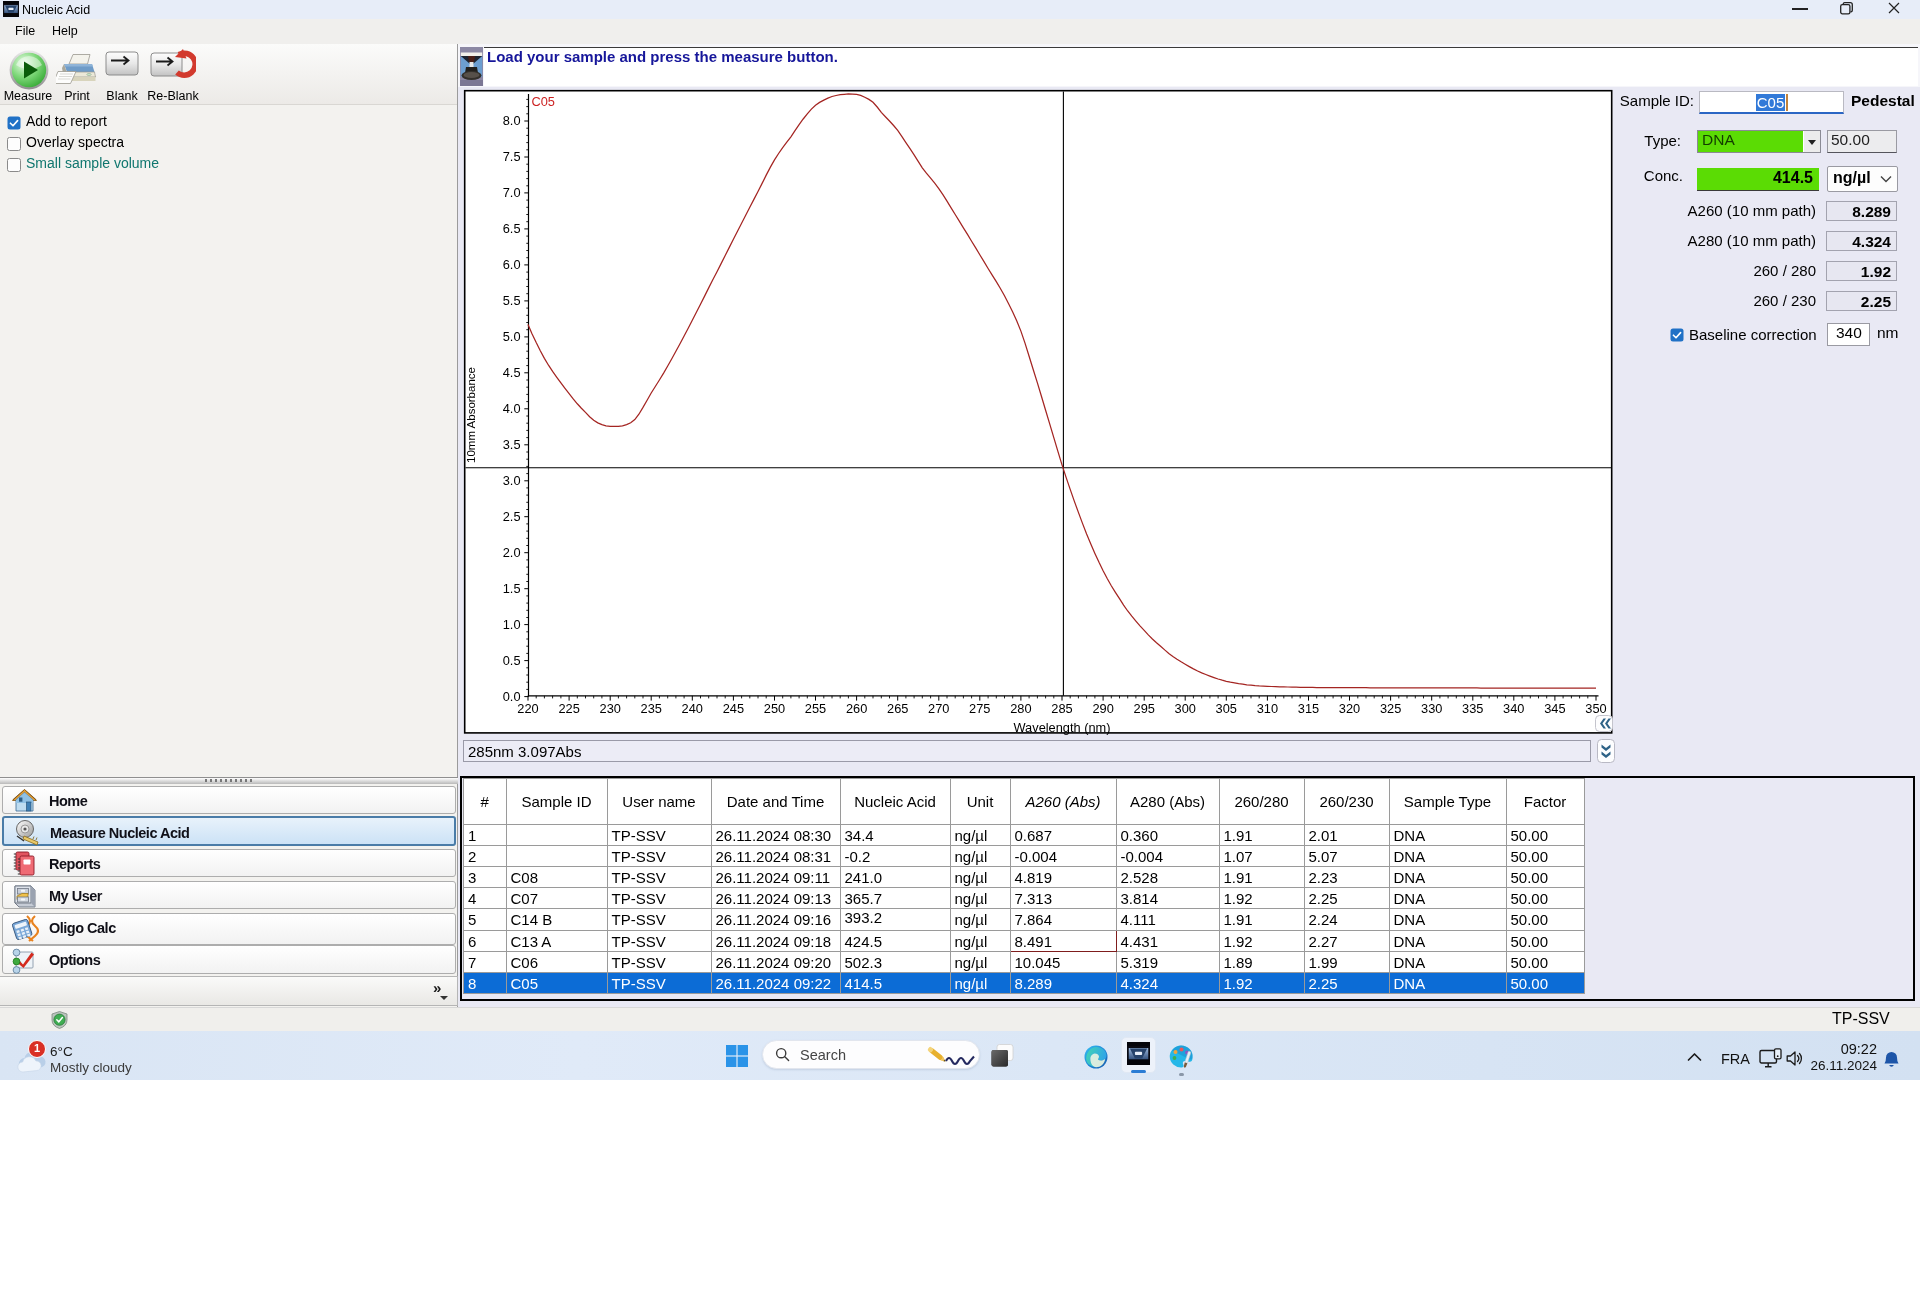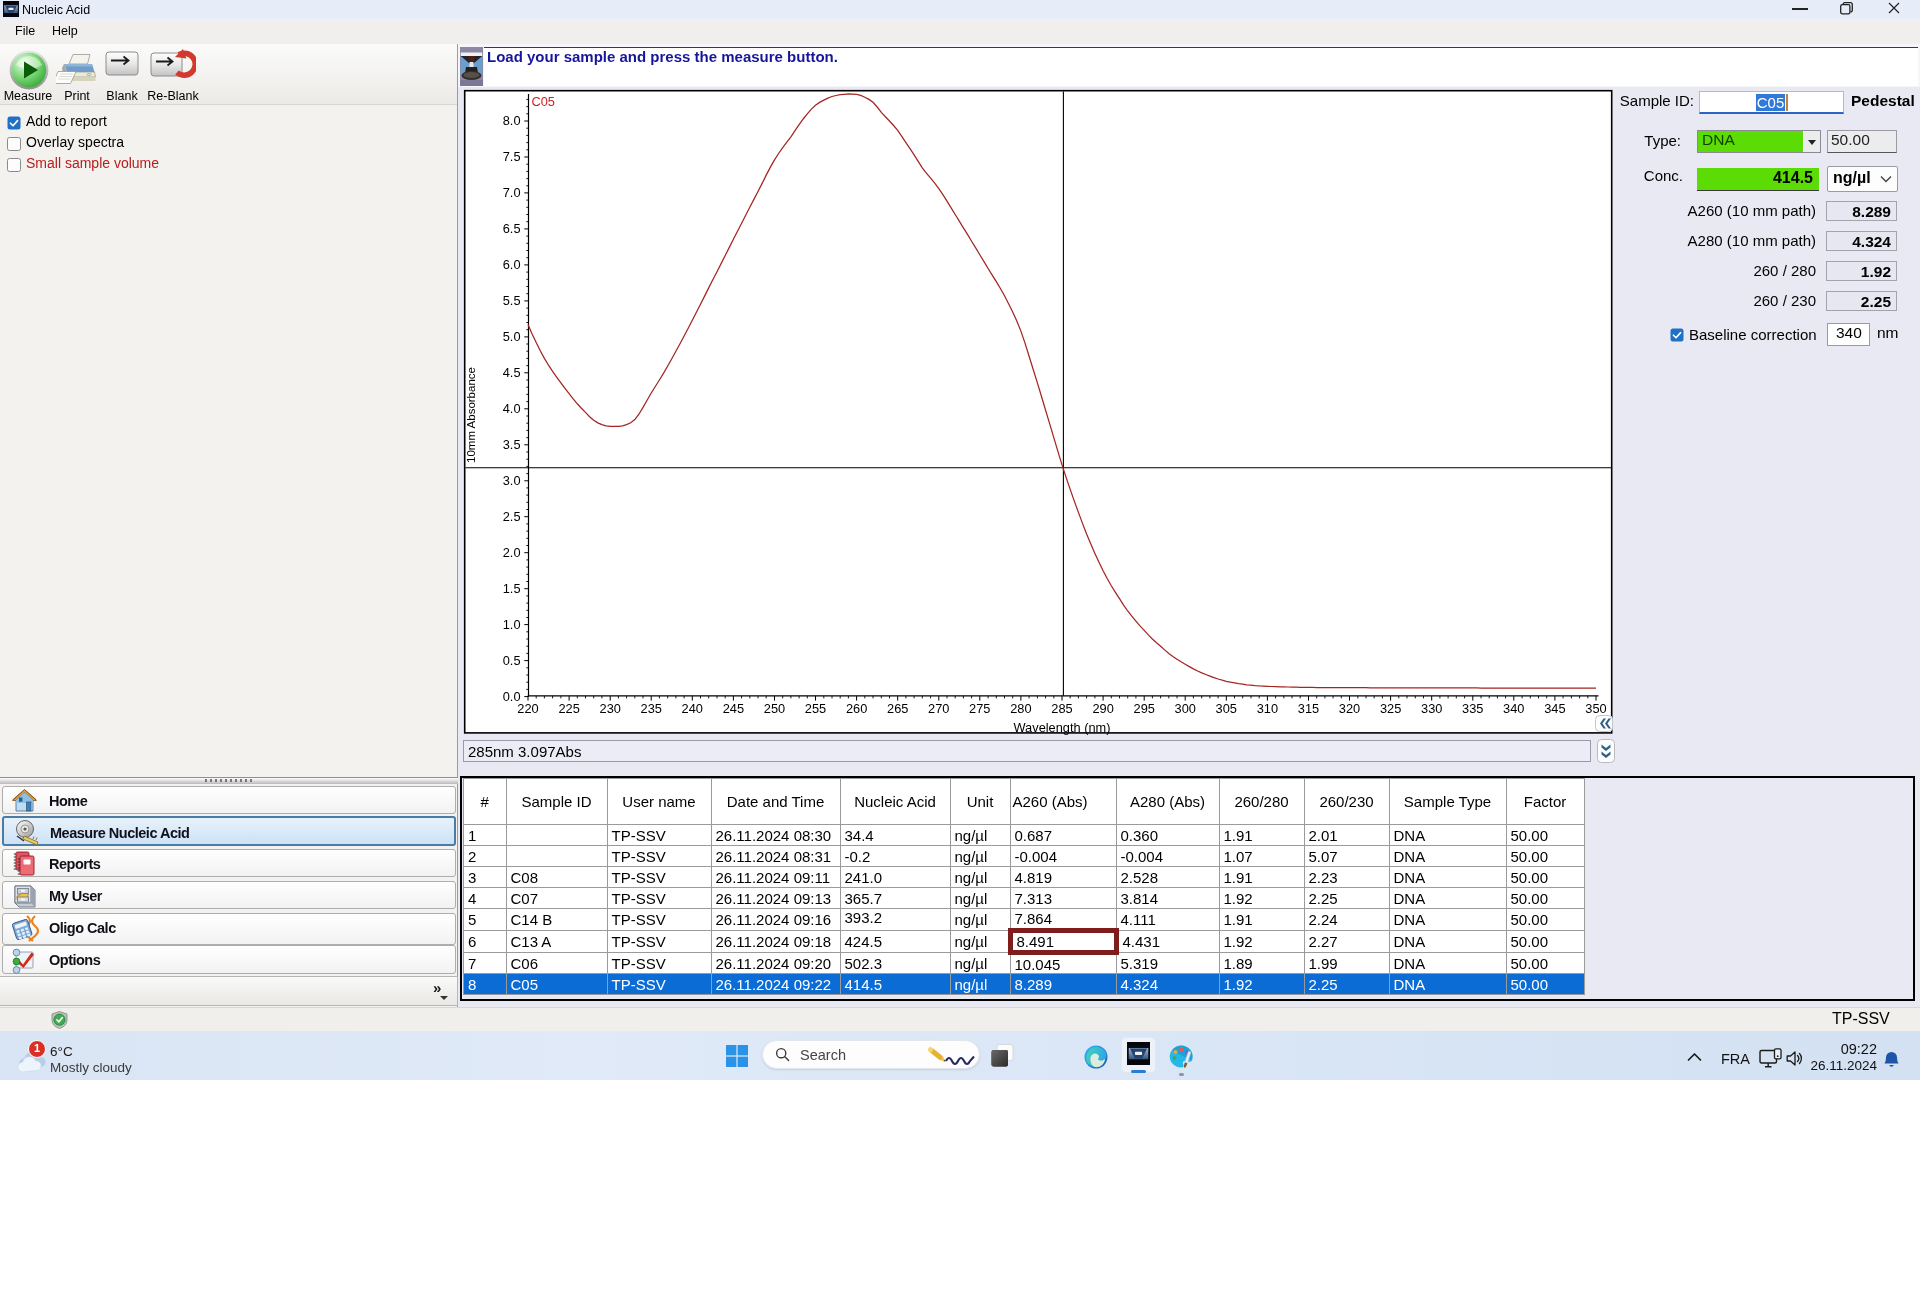--- a/index.html
+++ b/index.html
@@ -96,21 +96,21 @@
 </svg>
 <div class="ab tb-label" style="left:146px;top:89px;width:54px;">Re-Blank</div>
 <svg class="ab" style="left:7px;top:116px" width="14" height="14" viewBox="0 0 14 14">
 <rect x="0.5" y="0.5" width="13" height="13" rx="2.5" fill="#2071c6"></rect>
 <path d="M3.4,7.2 L6,9.8 L10.6,4.6" fill="none" stroke="#fff" stroke-width="1.6" stroke-linecap="round" stroke-linejoin="round"></path>
     </svg>
 <div class="ab" style="left:26px;top:113px;font-size:14px;color:#000;">Add to report</div>
 <div class="ab" style="left:7px;top:137px;width:14px;height:14px;background:#fdfdfd;border:1px solid #8a8a8a;border-radius:2.5px;"></div>
 <div class="ab" style="left:26px;top:134px;font-size:14px;color:#000;">Overlay spectra</div>
 <div class="ab" style="left:7px;top:158px;width:14px;height:14px;background:#fdfdfd;border:1px solid #8a8a8a;border-radius:2.5px;"></div>
-<div class="ab" style="left:26px;top:155px;font-size:14px;color:#b91c1c;">Small sample volume</div>
+<div class="ab" style="left:26px;top:155px;font-size:14px;color:#0f766e;">Small sample volume</div>
 <div class="ab" style="left:458px;top:44px;width:1462px;height:964px;background:#e9e9f4;"></div>
 <div class="ab" style="left:458px;top:44px;width:1462px;height:43px;background:#f6f6fa;"></div>
 <div class="ab" style="left:484px;top:47px;width:1434px;height:39px;background:#ffffff;border-top:1.5px solid #3a3a3a;"></div>
 <svg class="ab" style="left:460px;top:47px" width="23" height="39" viewBox="0 0 23 39">
 <rect x="0" y="0" width="23" height="39" fill="#8c88a4"></rect>
 <rect x="0.8" y="5.5" width="21.4" height="3.5" fill="#f2f0ea"></rect>
 <rect x="0.8" y="9" width="21.4" height="21" fill="#6d9ed0"></rect>
 <path d="M0.8,9 L10,17 L13,17 L22.2,9 Z" fill="#1d2430"></path>
 <path d="M8,9 L15,9 L14,15 L9,15 Z" fill="#4a1f17"></path>
 <rect x="9.5" y="15" width="4" height="5" fill="#e8e8e8"></rect>
@@ -206,21 +206,21 @@
         <col style="width:78px">
       </colgroup>
       <tbody>
         <tr style="height:22px;">
           <td style="border:1px solid #9a9a9a;text-align:center;padding:0 2px;white-space:nowrap;overflow:hidden;">#</td>
           <td style="border:1px solid #9a9a9a;text-align:center;padding:0 2px;white-space:nowrap;overflow:hidden;">Sample ID</td>
           <td style="border:1px solid #9a9a9a;text-align:center;padding:0 2px;white-space:nowrap;overflow:hidden;">User name</td>
           <td style="border:1px solid #9a9a9a;text-align:center;padding:0 2px;white-space:nowrap;overflow:hidden;">Date and Time</td>
           <td style="border:1px solid #9a9a9a;text-align:center;padding:0 2px;white-space:nowrap;overflow:hidden;">Nucleic Acid</td>
           <td style="border:1px solid #9a9a9a;text-align:center;padding:0 2px;white-space:nowrap;overflow:hidden;">Unit</td>
-          <td style="border:1px solid #9a9a9a;text-align:left;padding:0 2px;white-space:nowrap;overflow:hidden;">A260 (Abs)</td>
+          <td style="border:1px solid #9a9a9a;text-align:center;padding:0 2px;white-space:nowrap;overflow:hidden;font-style:italic;">A260 (Abs)</td>
           <td style="border:1px solid #9a9a9a;text-align:center;padding:0 2px;white-space:nowrap;overflow:hidden;">A280 (Abs)</td>
           <td style="border:1px solid #9a9a9a;text-align:center;padding:0 2px;white-space:nowrap;overflow:hidden;">260/280</td>
           <td style="border:1px solid #9a9a9a;text-align:center;padding:0 2px;white-space:nowrap;overflow:hidden;">260/230</td>
           <td style="border:1px solid #9a9a9a;text-align:center;padding:14px 2px;white-space:nowrap;overflow:hidden;">Sample Type</td>
           <td style="border:1px solid #9a9a9a;text-align:center;padding:0 2px;white-space:nowrap;overflow:hidden;">Factor</td>
         </tr>
         <tr style="height:21px;">
           <td style="border:1px solid #9a9a9a;padding:0 0 0 4px;white-space:nowrap;overflow:hidden;">1</td>
           <td style="border:1px solid #9a9a9a;padding:0 0 0 4px;white-space:nowrap;overflow:hidden;"></td>
           <td style="border:1px solid #9a9a9a;padding:0 0 0 4px;white-space:nowrap;overflow:hidden;">TP-SSV</td>
@@ -290,21 +290,21 @@
           <td style="border:1px solid #9a9a9a;padding:0 0 0 4px;white-space:nowrap;overflow:hidden;">DNA</td>
           <td style="border:1px solid #9a9a9a;padding:0 0 0 4px;white-space:nowrap;overflow:hidden;">50.00</td>
         </tr>
         <tr style="height:21px;">
           <td style="border:1px solid #9a9a9a;padding:0 0 0 4px;white-space:nowrap;overflow:hidden;">6</td>
           <td style="border:1px solid #9a9a9a;padding:0 0 0 4px;white-space:nowrap;overflow:hidden;">C13 A</td>
           <td style="border:1px solid #9a9a9a;padding:0 0 0 4px;white-space:nowrap;overflow:hidden;">TP-SSV</td>
           <td style="border:1px solid #9a9a9a;padding:0 0 0 4px;white-space:nowrap;overflow:hidden;">26.11.2024 09:18</td>
           <td style="border:1px solid #9a9a9a;padding:0 0 0 4px;white-space:nowrap;overflow:hidden;">424.5</td>
           <td style="border:1px solid #9a9a9a;padding:0 0 0 4px;white-space:nowrap;overflow:hidden;">ng/µl</td>
-          <td style="border:5px solid #7f1d1d;padding:0 0 0 4px;white-space:nowrap;overflow:hidden;margin-left:36px;">8.491</td>
+          <td style="border:1px solid #7f1d1d;padding:0 0 0 4px;white-space:nowrap;overflow:hidden;margin-left:36px;">8.491</td>
           <td style="border:1px solid #9a9a9a;padding:0 0 0 4px;white-space:nowrap;overflow:hidden;">4.431</td>
           <td style="border:1px solid #9a9a9a;padding:0 0 0 4px;white-space:nowrap;overflow:hidden;">1.92</td>
           <td style="border:1px solid #9a9a9a;padding:0 0 0 4px;white-space:nowrap;overflow:hidden;">2.27</td>
           <td style="border:1px solid #9a9a9a;padding:0 0 0 4px;white-space:nowrap;overflow:hidden;">DNA</td>
           <td style="border:1px solid #9a9a9a;padding:0 0 0 4px;white-space:nowrap;overflow:hidden;">50.00</td>
         </tr>
         <tr style="height:21px;">
           <td style="border:1px solid #9a9a9a;padding:0 0 0 4px;white-space:nowrap;overflow:hidden;">7</td>
           <td style="border:1px solid #9a9a9a;padding:0 0 0 4px;white-space:nowrap;overflow:hidden;">C06</td>
           <td style="border:1px solid #9a9a9a;padding:0 0 0 4px;white-space:nowrap;overflow:hidden;">TP-SSV</td>

